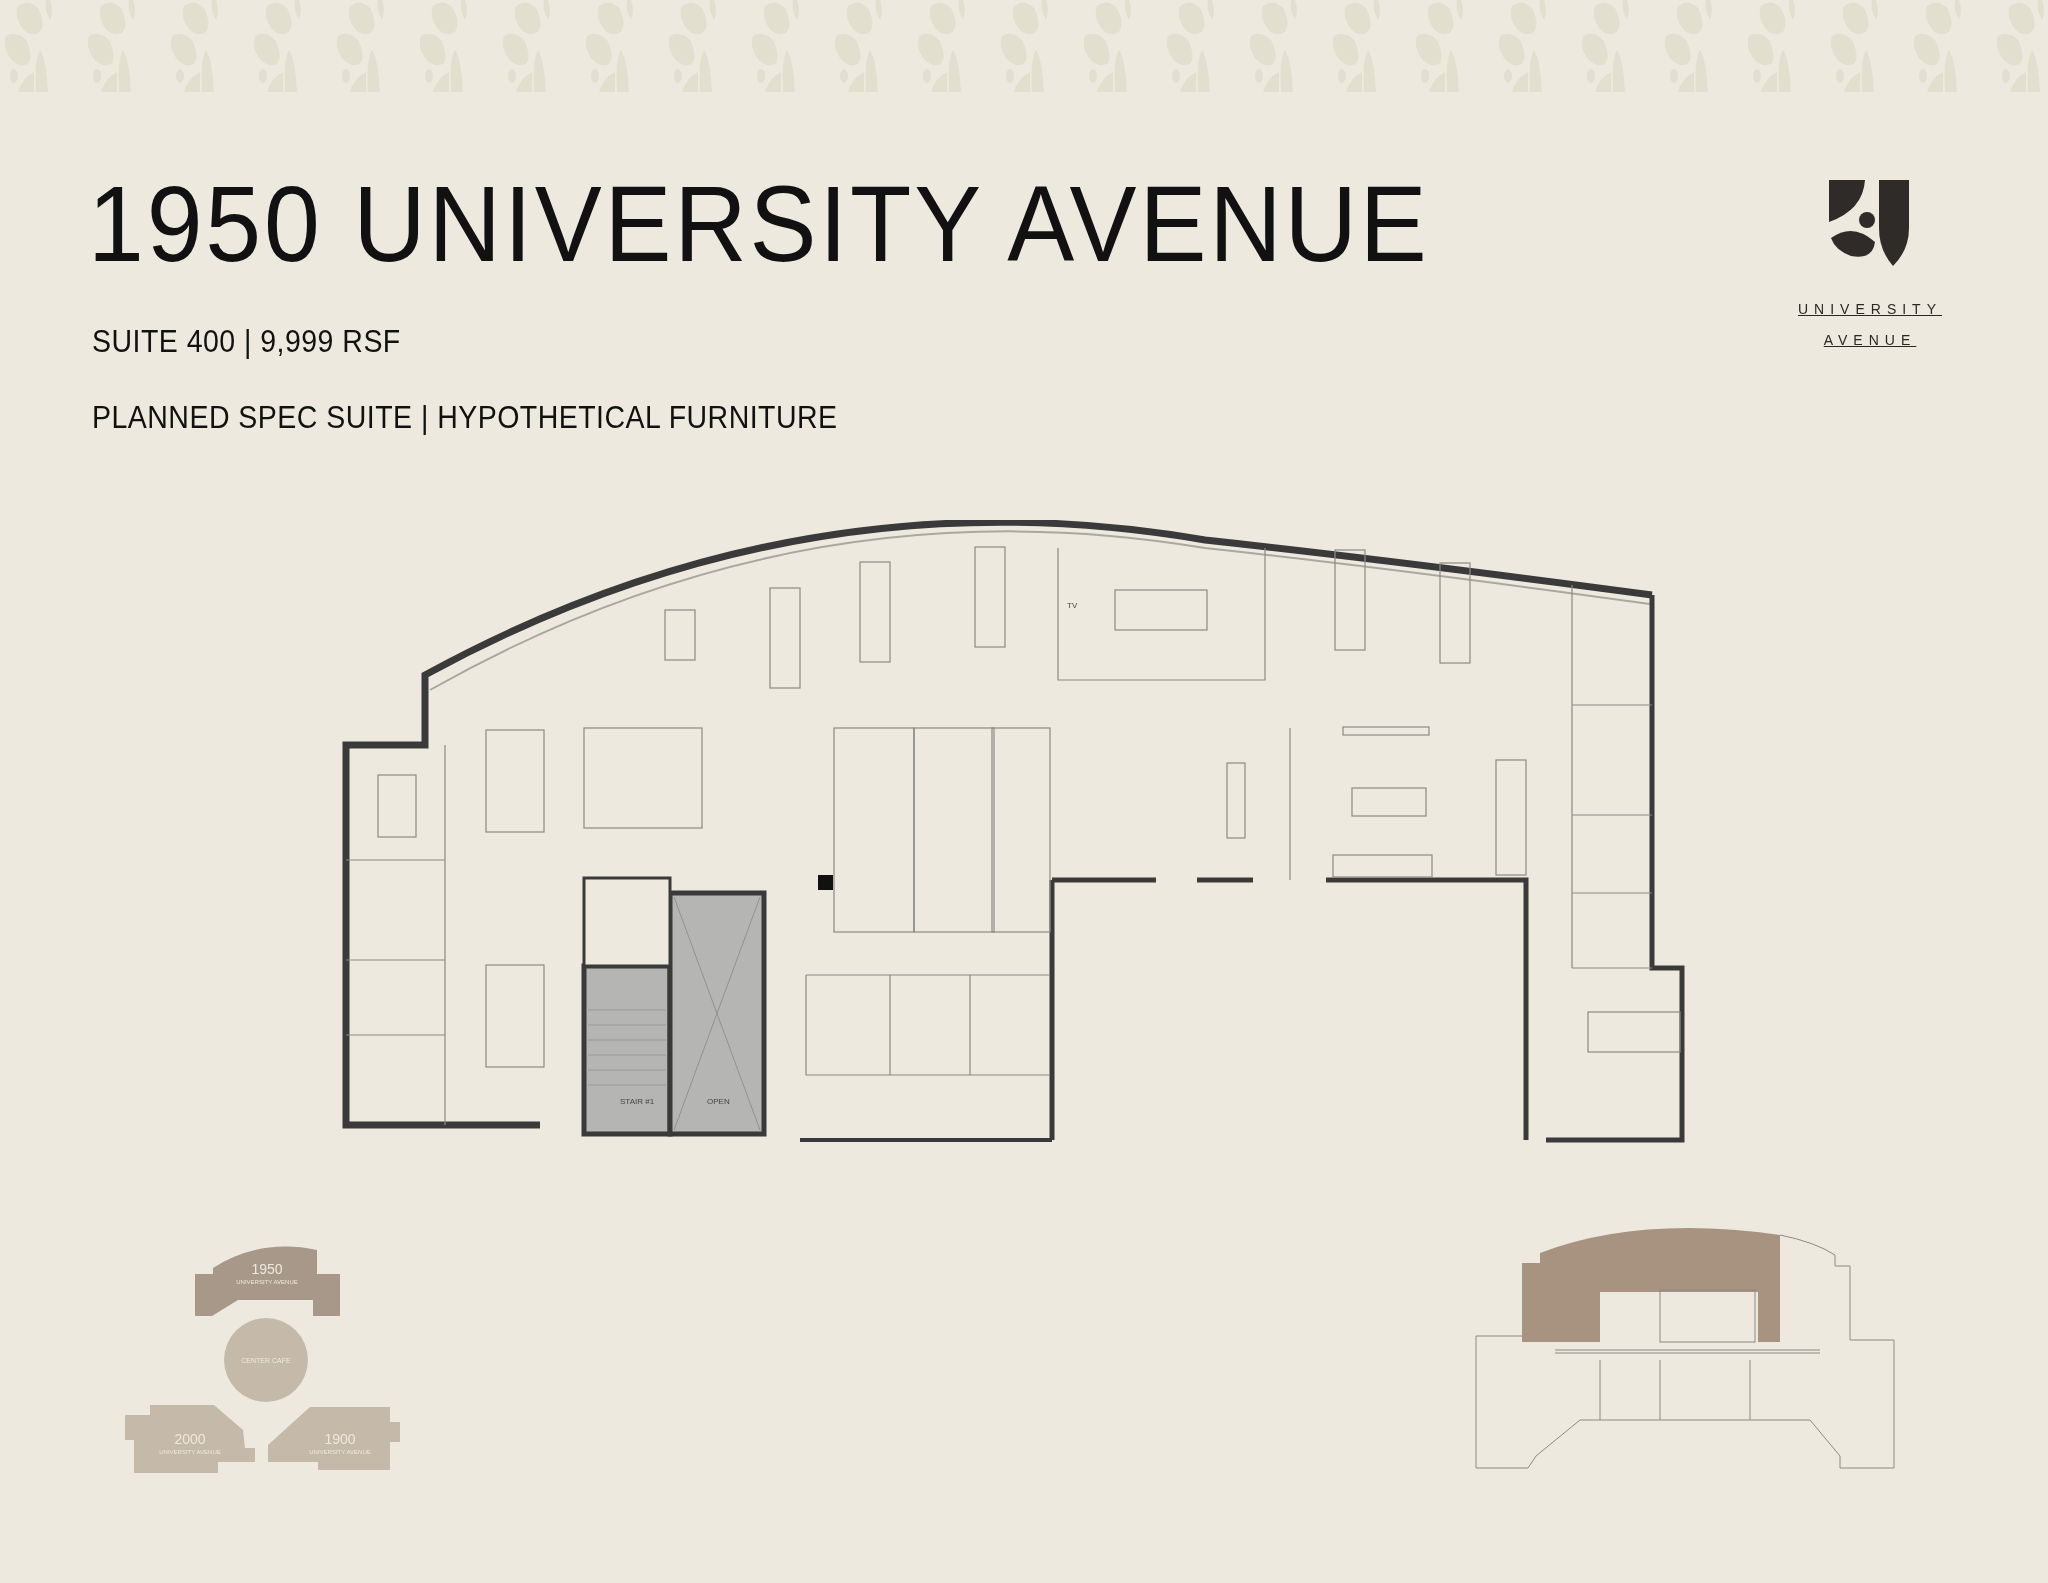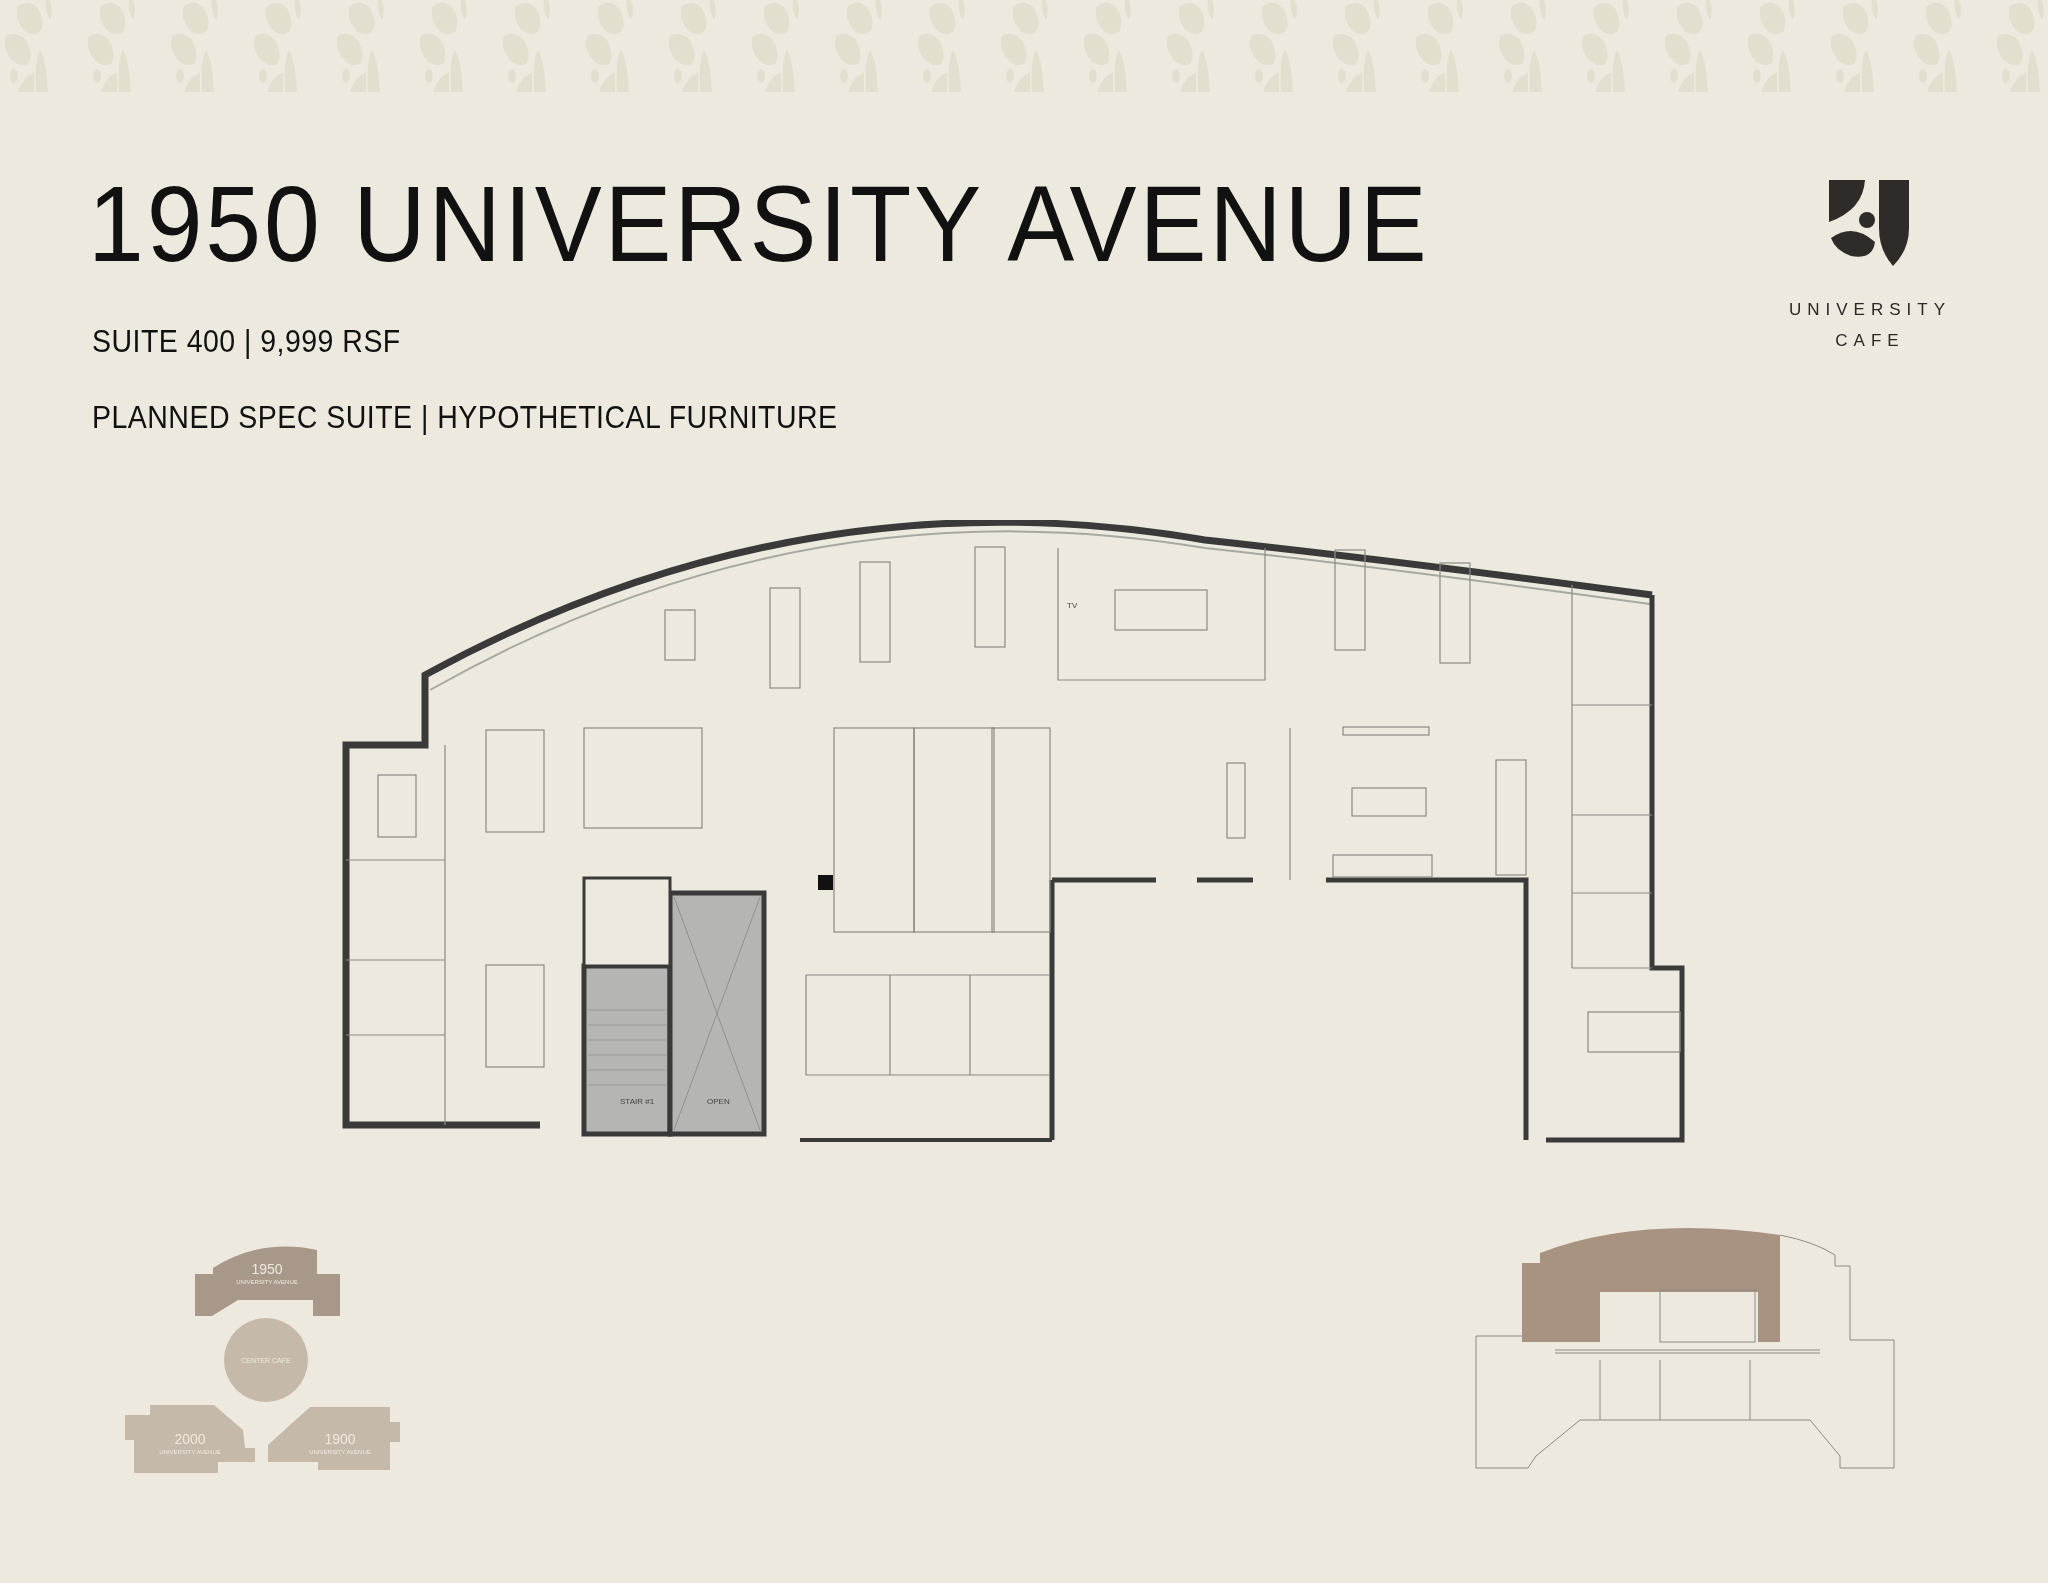--- a/index.html
+++ b/index.html
@@ -16,21 +16,21 @@
     white-space:nowrap; line-height:1;
   }
   .subline {
     position:absolute; left:92px; font-size:31px; letter-spacing:0.5px;
     transform:scaleX(0.92); transform-origin:left top; white-space:nowrap;
   }
   .sub1 { top:324px; }
   .sub2 { top:400px; }
   .logo { position:absolute; left:1770px; top:180px; width:200px; text-align:center; }
   .logo-mark { display:block; margin:0 auto; }
-  .logo-text { font-size:17px; letter-spacing:6px; color:#2a2725; line-height:31px; margin-top:24px; }
+  .logo-text { font-size:14px; letter-spacing:6px; color:#2a2725; line-height:31px; margin-top:24px;text-decoration:underline; }
   .plan { position:absolute; left:310px; top:520px; }
   .site-map { position:absolute; left:110px; top:1230px; }
   .key-plan { position:absolute; left:1460px; top:1220px; }
 </style>
 </head>
 <body>
 
 <svg class="pattern-band" viewBox="0 0 2048 93" width="2048" height="93">
   <defs>
     <pattern id="leaves" x="0" y="0" width="83" height="93" patternUnits="userSpaceOnUse">
@@ -51,21 +51,21 @@
 
 <div class="logo">
   <svg class="logo-mark" width="82" height="90" viewBox="0 0 82 90">
     <path d="M0 0 L36 0 Q34 30 0 42 Z" fill="#2f2b28"></path>
     <path d="M50 0 L80 0 L80 48 Q80 70 64 86 Q50 70 50 48 Z" fill="#2f2b28"></path>
     <circle cx="38" cy="40" r="8" fill="#2f2b28"></circle>
     <path d="M2 58 Q24 42 46 62 Q44 80 22 76 Q6 70 2 58Z" fill="#2f2b28"></path>
   </svg>
   <div class="logo-text">
     <div>UNIVERSITY</div>
-    <div>CAFE</div>
+    <div>AVENUE</div>
   </div>
 </div>
 
 <svg class="plan" width="1380" height="640" viewBox="310 520 1380 640">
   <g fill="none" stroke="#8a8a85" stroke-width="1.2">
 
     <path d="M425 697 L425 675 Q800 470 1205 540 Q1390 560 1652 595" stroke="#3a3a3a" stroke-width="7"></path>
     <path d="M430 690 Q800 480 1205 548 Q1390 568 1650 604" stroke="#a8a8a0" stroke-width="2"></path>
 
     <path d="M425 697 L425 745 L346 745 L346 1125 L540 1125" stroke="#3a3a3a" stroke-width="7"></path>

